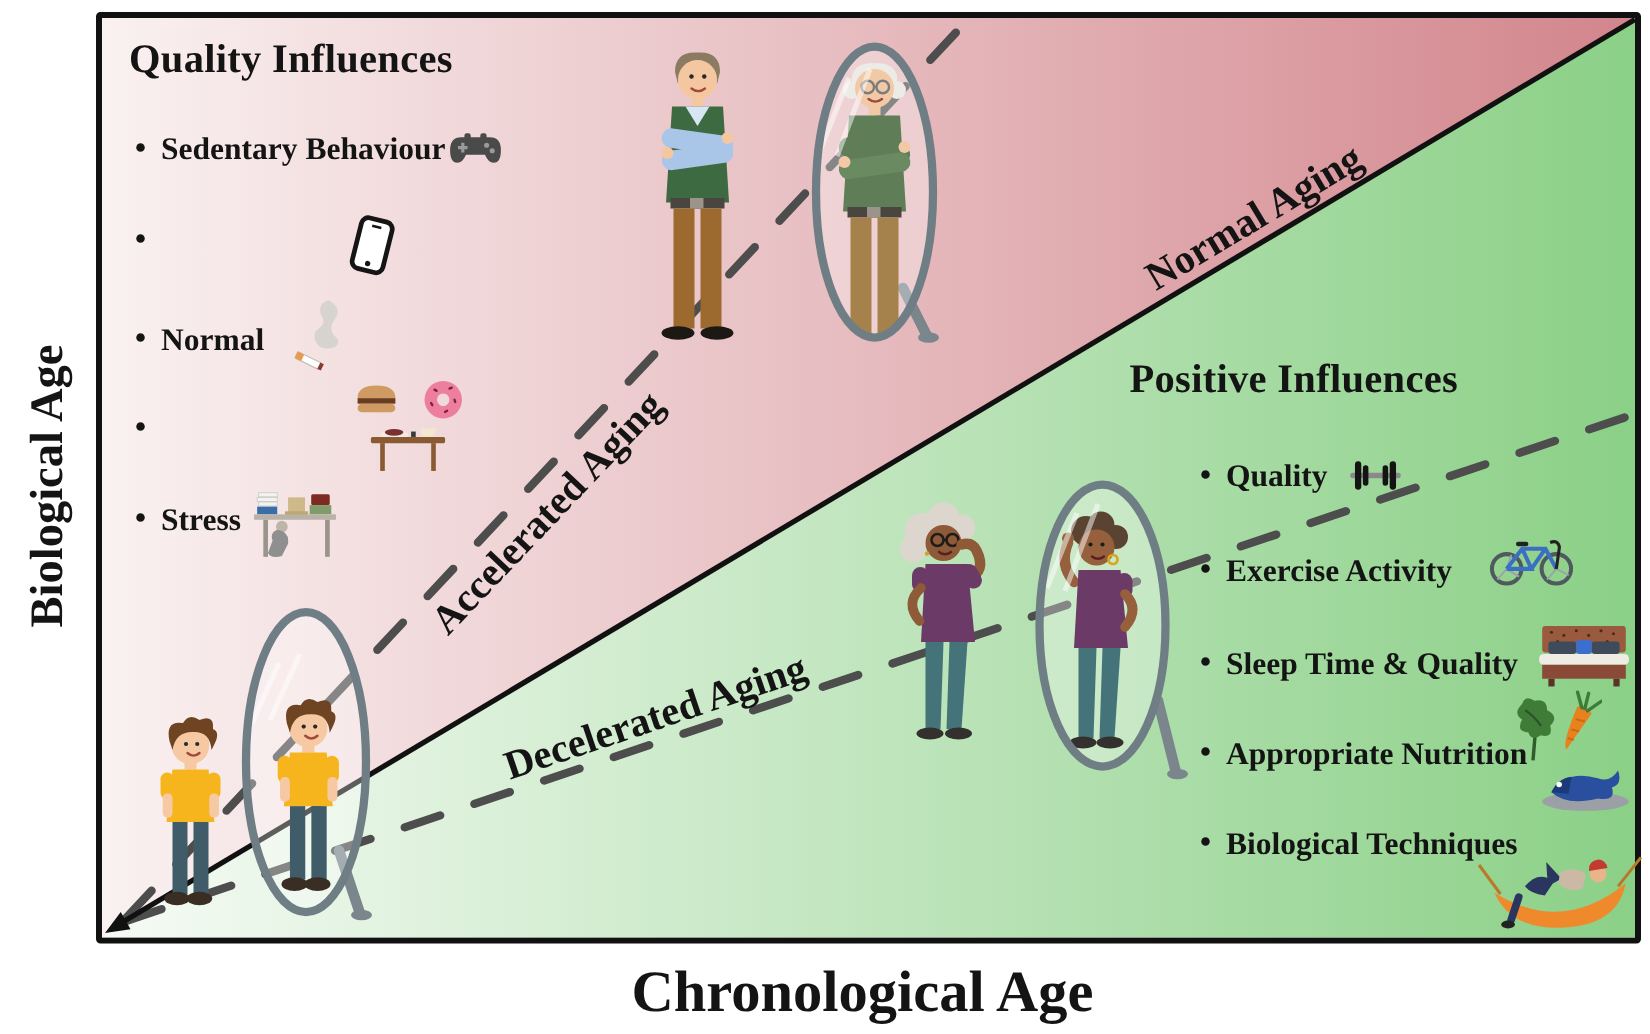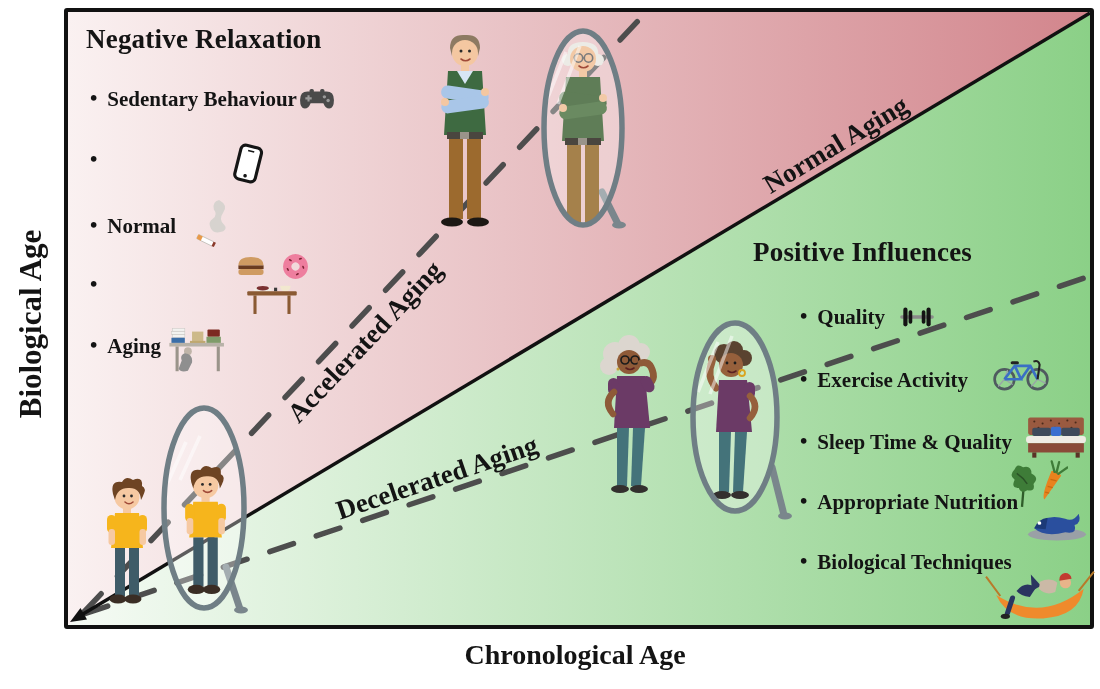--- a/index.html
+++ b/index.html
@@ -10,21 +10,21 @@
   .scene{position:absolute;left:0;top:0;width:1022px;height:613px;display:block;}
   .htitle{position:absolute;font-weight:bold;font-size:27px;letter-spacing:.2px;white-space:nowrap;z-index:6;}
   .row{position:absolute;display:flex;align-items:center;gap:10px;font-weight:bold;
        font-size:21px;white-space:nowrap;z-index:6;}
   .bullet{font-size:21px;line-height:1;transform:translateY(-1px);}
   .linelabel{position:absolute;font-weight:bold;font-size:27px;white-space:nowrap;z-index:5;
              transform:translate(-50%,-50%) rotate(0deg);}
   .ylabel{position:absolute;left:-134px;top:306px;width:330px;text-align:center;
           font-weight:bold;font-size:31px;transform:rotate(-90deg);z-index:6;}
   .xlabel{position:absolute;left:325px;top:639px;width:500px;text-align:center;
-          font-weight:bold;font-size:28px;z-index:6;}
+          font-weight:bold;font-size:39px;z-index:6;}
   .icon{position:absolute;z-index:7;}
 </style>
 </head>
 <body>
 
 <div class="canvas">
 
   <div class="plot">
     <svg class="scene" viewBox="0 0 1022 613">
       <defs>
@@ -188,38 +188,38 @@
     </svg>
   </div>
 
   <div class="ylabel">Biological Age</div>
   <div class="xlabel">Chronological Age</div>
 
   <div class="linelabel" style="left:365px;top:342px;transform:translate(-50%,-50%) rotate(-46.5deg);">Accelerated Aging</div>
   <div class="linelabel" style="left:437px;top:478px;transform:translate(-50%,-50%) rotate(-18.7deg);">Decelerated Aging</div>
   <div class="linelabel" style="left:836px;top:145px;transform:translate(-50%,-50%) rotate(-31deg);">Normal Aging</div>
 
-  <div class="htitle" style="left:86px;top:24px;">Negative Relaxation</div>
+  <div class="htitle" style="left:86px;top:24px;">Quality Influences</div>
   <div class="row" style="left:90px;top:87px;">
     <span class="bullet">•</span>
     <span>Sedentary Behaviour</span>
   </div>
   <div class="row" style="left:90px;top:150px;">
     <span class="bullet">•</span>
   </div>
   <div class="row" style="left:90px;top:214px;">
     <span class="bullet">•</span>
     <span>Normal</span>
   </div>
   <div class="row" style="left:90px;top:275px;">
     <span class="bullet">•</span>
   </div>
   <div class="row" style="left:90px;top:334px;">
     <span class="bullet">•</span>
-    <span>Aging</span>
+    <span>Stress</span>
   </div>
 
   <div class="htitle" style="left:753px;top:237px;">Positive Influences</div>
   <div class="row" style="left:800px;top:305px;">
     <span class="bullet">•</span>
     <span>Quality</span>
   </div>
   <div class="row" style="left:800px;top:368px;">
     <span class="bullet">•</span>
     <span>Exercise Activity</span>

